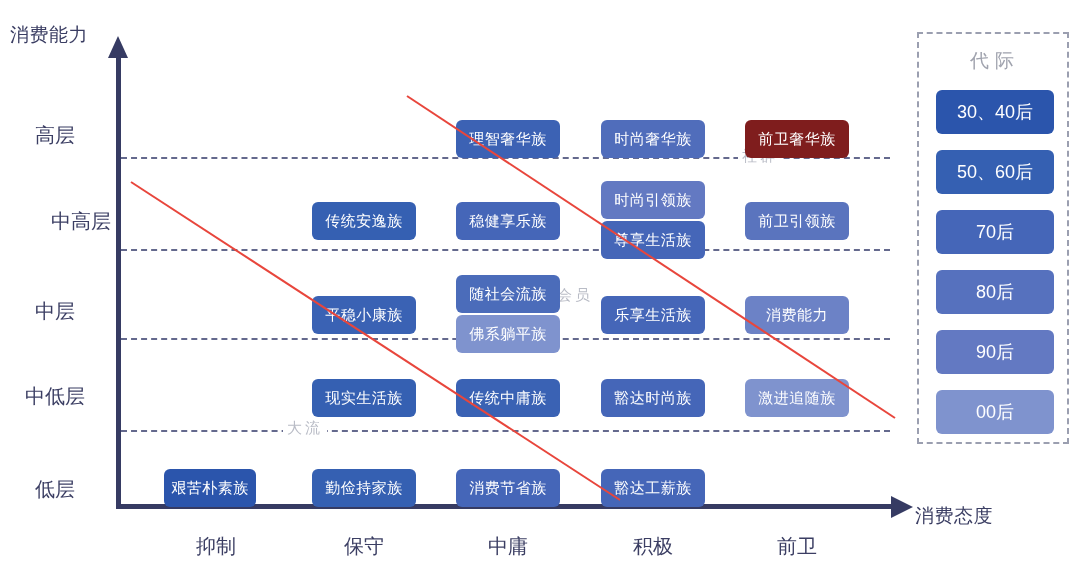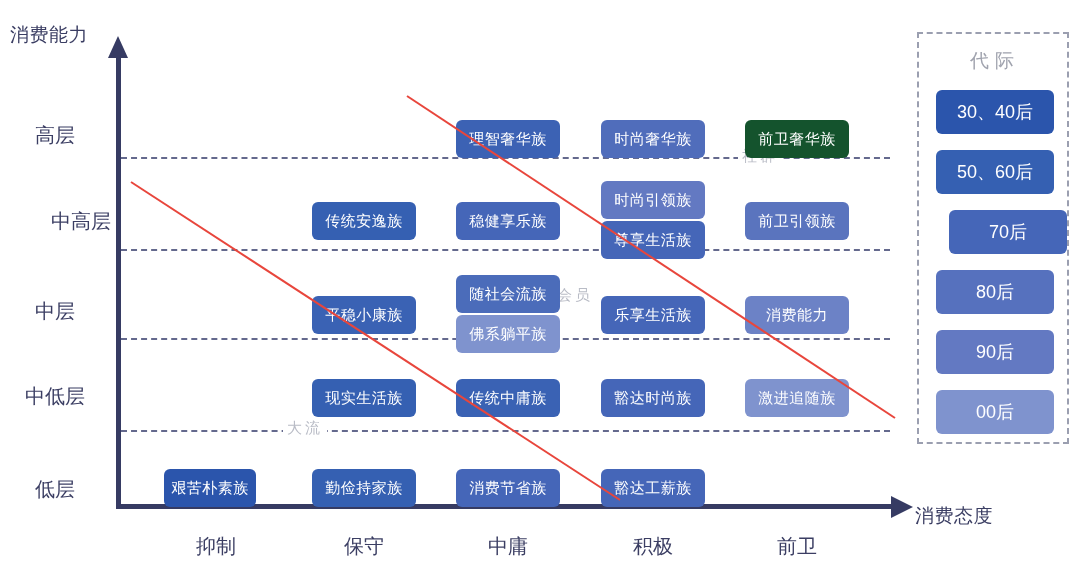--- a/index.html
+++ b/index.html
@@ -162,21 +162,21 @@
       <div class="x-tick-label" style="left: 722px;">前卫</div>
     </div>
   <div id="watermark-layer">
       <div class="watermark" style="left: 738px; top: 147px;">社群</div>
       <div class="watermark" style="left: 553px; top: 286px;">会员</div>
       <div class="watermark" style="left: 283px; top: 419px;">大流</div>
     </div>
   <div id="cells-layer">
       <div class="cell-box" title="理智奢华族" style="left: 456px; top: 120px; width: 104px; height: 38px; background: rgb(60, 98, 180);">理智奢华族</div>
       <div class="cell-box" title="时尚奢华族" style="left: 601px; top: 120px; width: 104px; height: 38px; background: rgb(80, 109, 187);">时尚奢华族</div>
-      <div class="cell-box" title="前卫奢华族" style="left: 745px; top: 120px; width: 104px; height: 38px; background: #14532d;">前卫奢华族</div>
+      <div class="cell-box" title="前卫奢华族" style="left: 745px; top: 120px; width: 104px; height: 38px; background: #7f1d1d;">前卫奢华族</div>
       <div class="cell-box" title="传统安逸族" style="left: 312px; top: 202px; width: 104px; height: 38px; background: rgb(53, 96, 178);">传统安逸族</div>
       <div class="cell-box" title="稳健享乐族" style="left: 456px; top: 202px; width: 104px; height: 38px; background: rgb(69, 102, 184);">稳健享乐族</div>
       <div class="cell-box" title="时尚引领族" style="left: 601px; top: 181px; width: 104px; height: 38px; background: rgb(99, 121, 194);">时尚引领族</div>
       <div class="cell-box" title="尊享生活族" style="left: 601px; top: 221px; width: 104px; height: 38px; background: rgb(69, 102, 184);">尊享生活族</div>
       <div class="cell-box" title="前卫引领族" style="left: 745px; top: 202px; width: 104px; height: 38px; background: rgb(90, 116, 190);">前卫引领族</div>
       <div class="cell-box" title="平稳小康族" style="left: 312px; top: 296px; width: 104px; height: 38px; background: rgb(58, 98, 180);">平稳小康族</div>
       <div class="cell-box" title="随社会流族" style="left: 456px; top: 275px; width: 104px; height: 38px; background: rgb(75, 108, 186);">随社会流族</div>
       <div class="cell-box" title="佛系躺平族" style="left: 456px; top: 315px; width: 104px; height: 38px; background: rgb(127, 147, 206);">佛系躺平族</div>
       <div class="cell-box" title="乐享生活族" style="left: 601px; top: 296px; width: 104px; height: 38px; background: rgb(69, 102, 184);">乐享生活族</div>
       <div class="cell-box" title="前卫传播族" style="left: 745px; top: 296px; width: 104px; height: 38px; background: rgb(108, 130, 198);">消费能力</div>
@@ -193,20 +193,20 @@
   <svg id="trend-lines" viewBox="0 0 1080 573" xmlns="http://www.w3.org/2000/svg">
       <line x1="131" y1="182" x2="620" y2="500" stroke="#E8463C" stroke-width="2"></line>
       <line x1="407" y1="96" x2="895" y2="418" stroke="#E8463C" stroke-width="2"></line>
     </svg>
 
   <div id="legend">
     <div id="legend-title">代际</div>
     <div id="legend-items">
         <div class="legend-item" style="top: 56px; background: rgb(43, 85, 172);">30、40后</div>
         <div class="legend-item" style="top: 116px; background: rgb(53, 96, 178);">50、60后</div>
-        <div class="legend-item" style="top: 176px; background: rgb(69, 102, 184); margin-left: 13px;">70后</div>
+        <div class="legend-item" style="top: 176px; background: rgb(69, 102, 184);">70后</div>
         <div class="legend-item" style="top: 236px; background: rgb(86, 113, 190);">80后</div>
         <div class="legend-item" style="top: 296px; background: rgb(99, 121, 194);">90后</div>
         <div class="legend-item" style="top: 356px; background: rgb(127, 147, 206);">00后</div>
       </div>
   </div>
 
 </div>
 
 </body></html>

